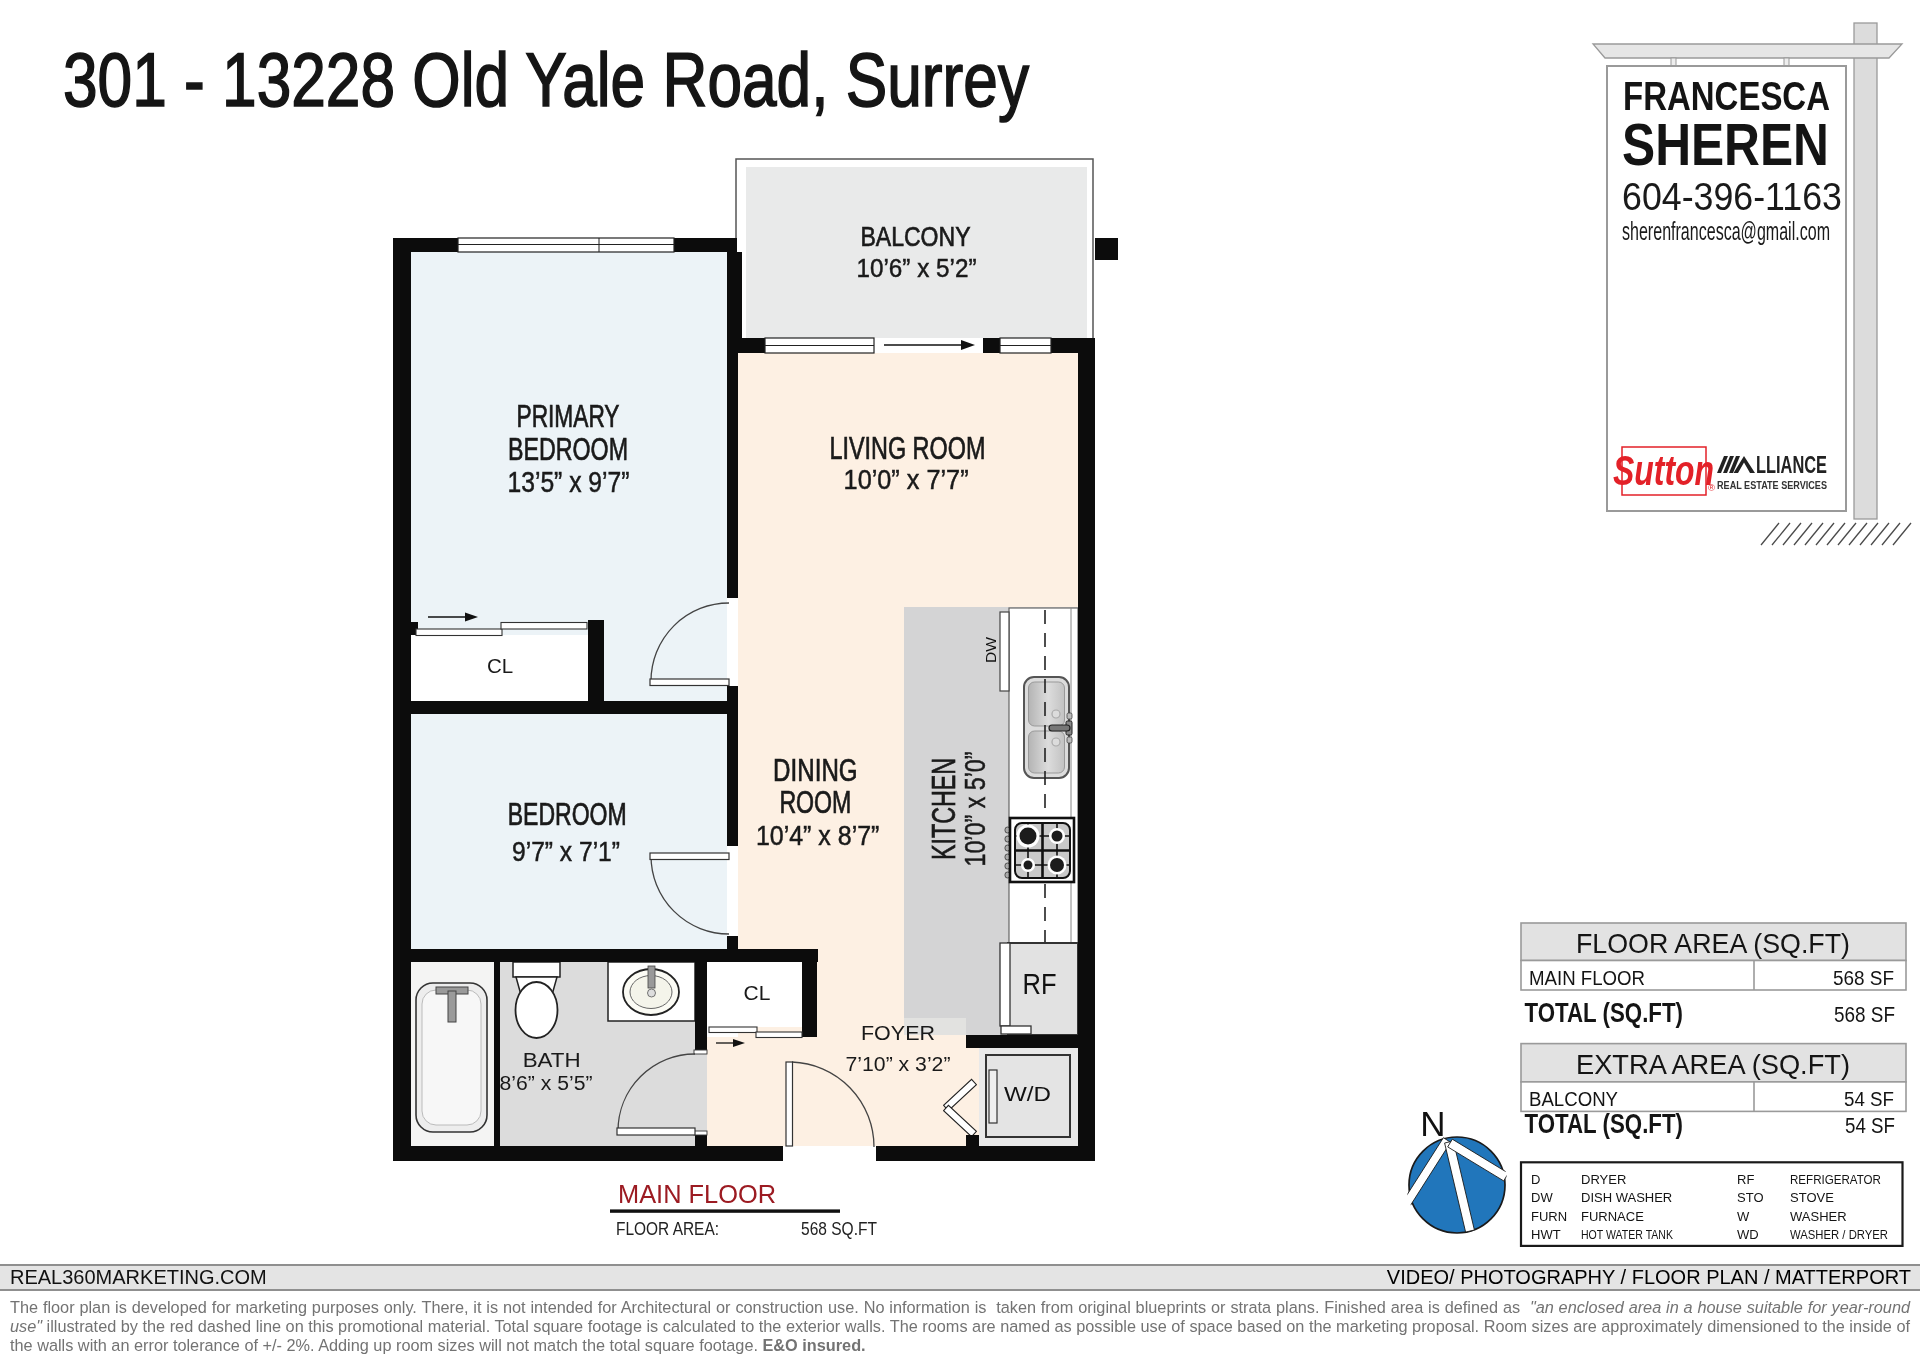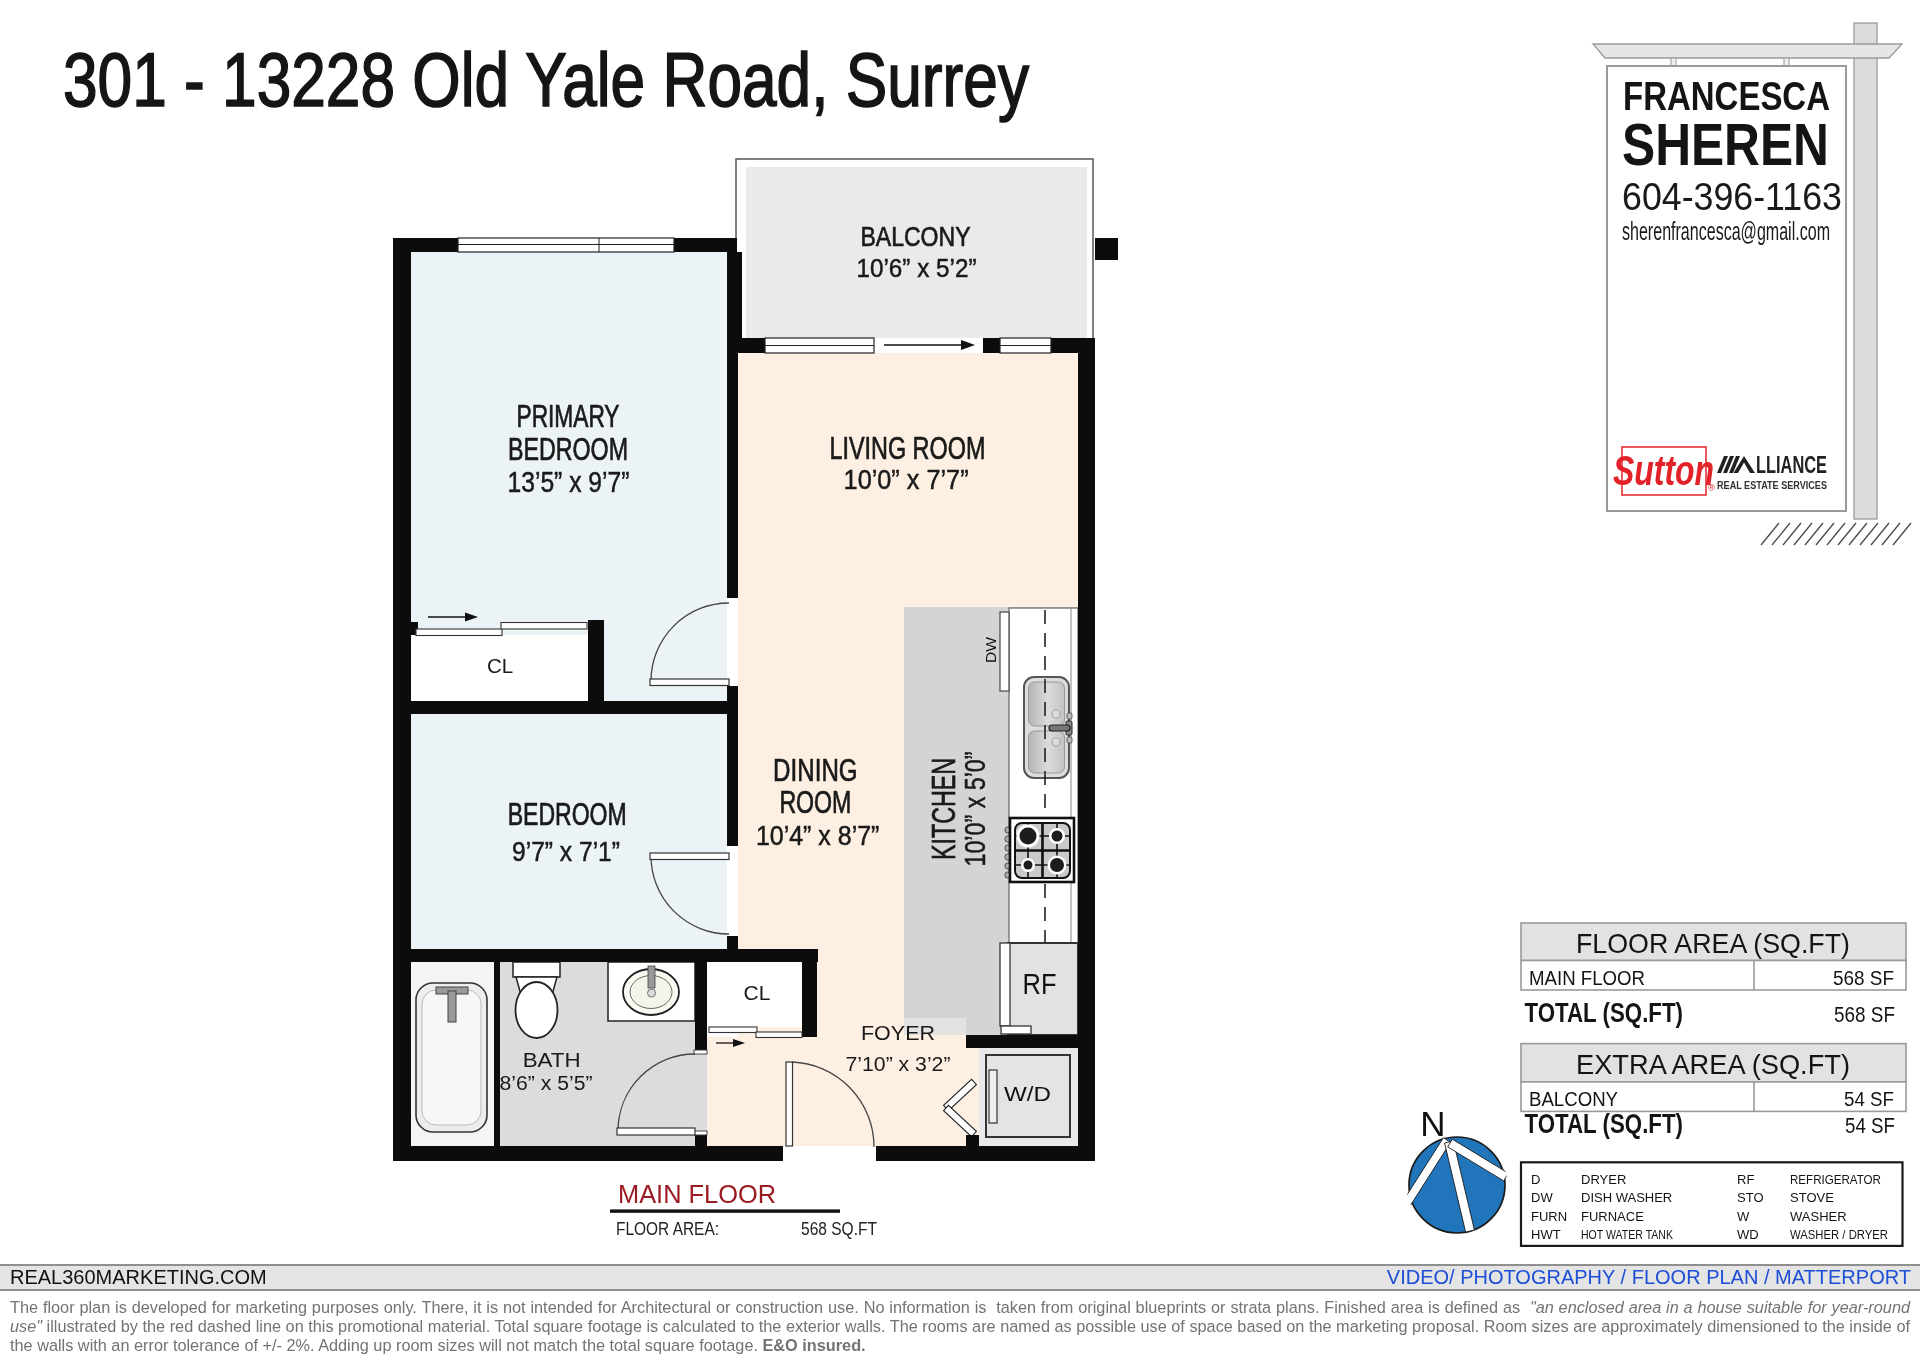--- a/index.html
+++ b/index.html
@@ -394,19 +394,19 @@
     <text x="1790" y="1202">STOVE</text>
     <text x="1790" y="1220.5">WASHER</text>
     <text x="1790" y="1239" textLength="98" lengthAdjust="spacingAndGlyphs">WASHER / DRYER</text>
   </g>
 </svg>
 
 <div class="abs" style="left:0;top:1264px;width:1920px;height:27px;background:#e4e4e4;border-top:2px solid #8f8f8f;border-bottom:2px solid #8f8f8f;box-sizing:border-box;"></div>
 
 <div class="abs" style="left:10px;top:1266px;font-size:20px;color:#111;">REAL360MARKETING.COM</div>
 
-<div class="abs" style="right:9px;top:1266px;font-size:20px;color:#1d4ed8;">VIDEO/ PHOTOGRAPHY / FLOOR PLAN / MATTERPORT</div>
+<div class="abs" style="right:9px;top:1266px;font-size:20px;color:#000000;">VIDEO/ PHOTOGRAPHY / FLOOR PLAN / MATTERPORT</div>
 
 <div class="abs" id="disclaimer" style="left:10px;top:1298px;width:1900px;font-size:16.3px;line-height:19px;color:#737373;">
   <div style="text-align:justify;text-align-last:justify;">The floor plan is developed for marketing purposes only. There, it is not intended for Architectural or construction use. No information is&nbsp; taken from original blueprints or strata plans. Finished area is defined as&nbsp; <i>"an enclosed area in a house suitable for year-round</i></div>
   <div style="text-align:justify;text-align-last:justify;"><i>use"</i> illustrated by the red dashed line on this promotional material. Total square footage is calculated to the exterior walls. The rooms are named as possible use of space based on the marketing proposal. Room sizes are approximately dimensioned to the inside of</div>
   <div>the walls with an error tolerance of +/- 2%. Adding up room sizes will not match the total square footage. <b style="">E&amp;O insured.</b></div>
 </div>
 
 </body></html>

